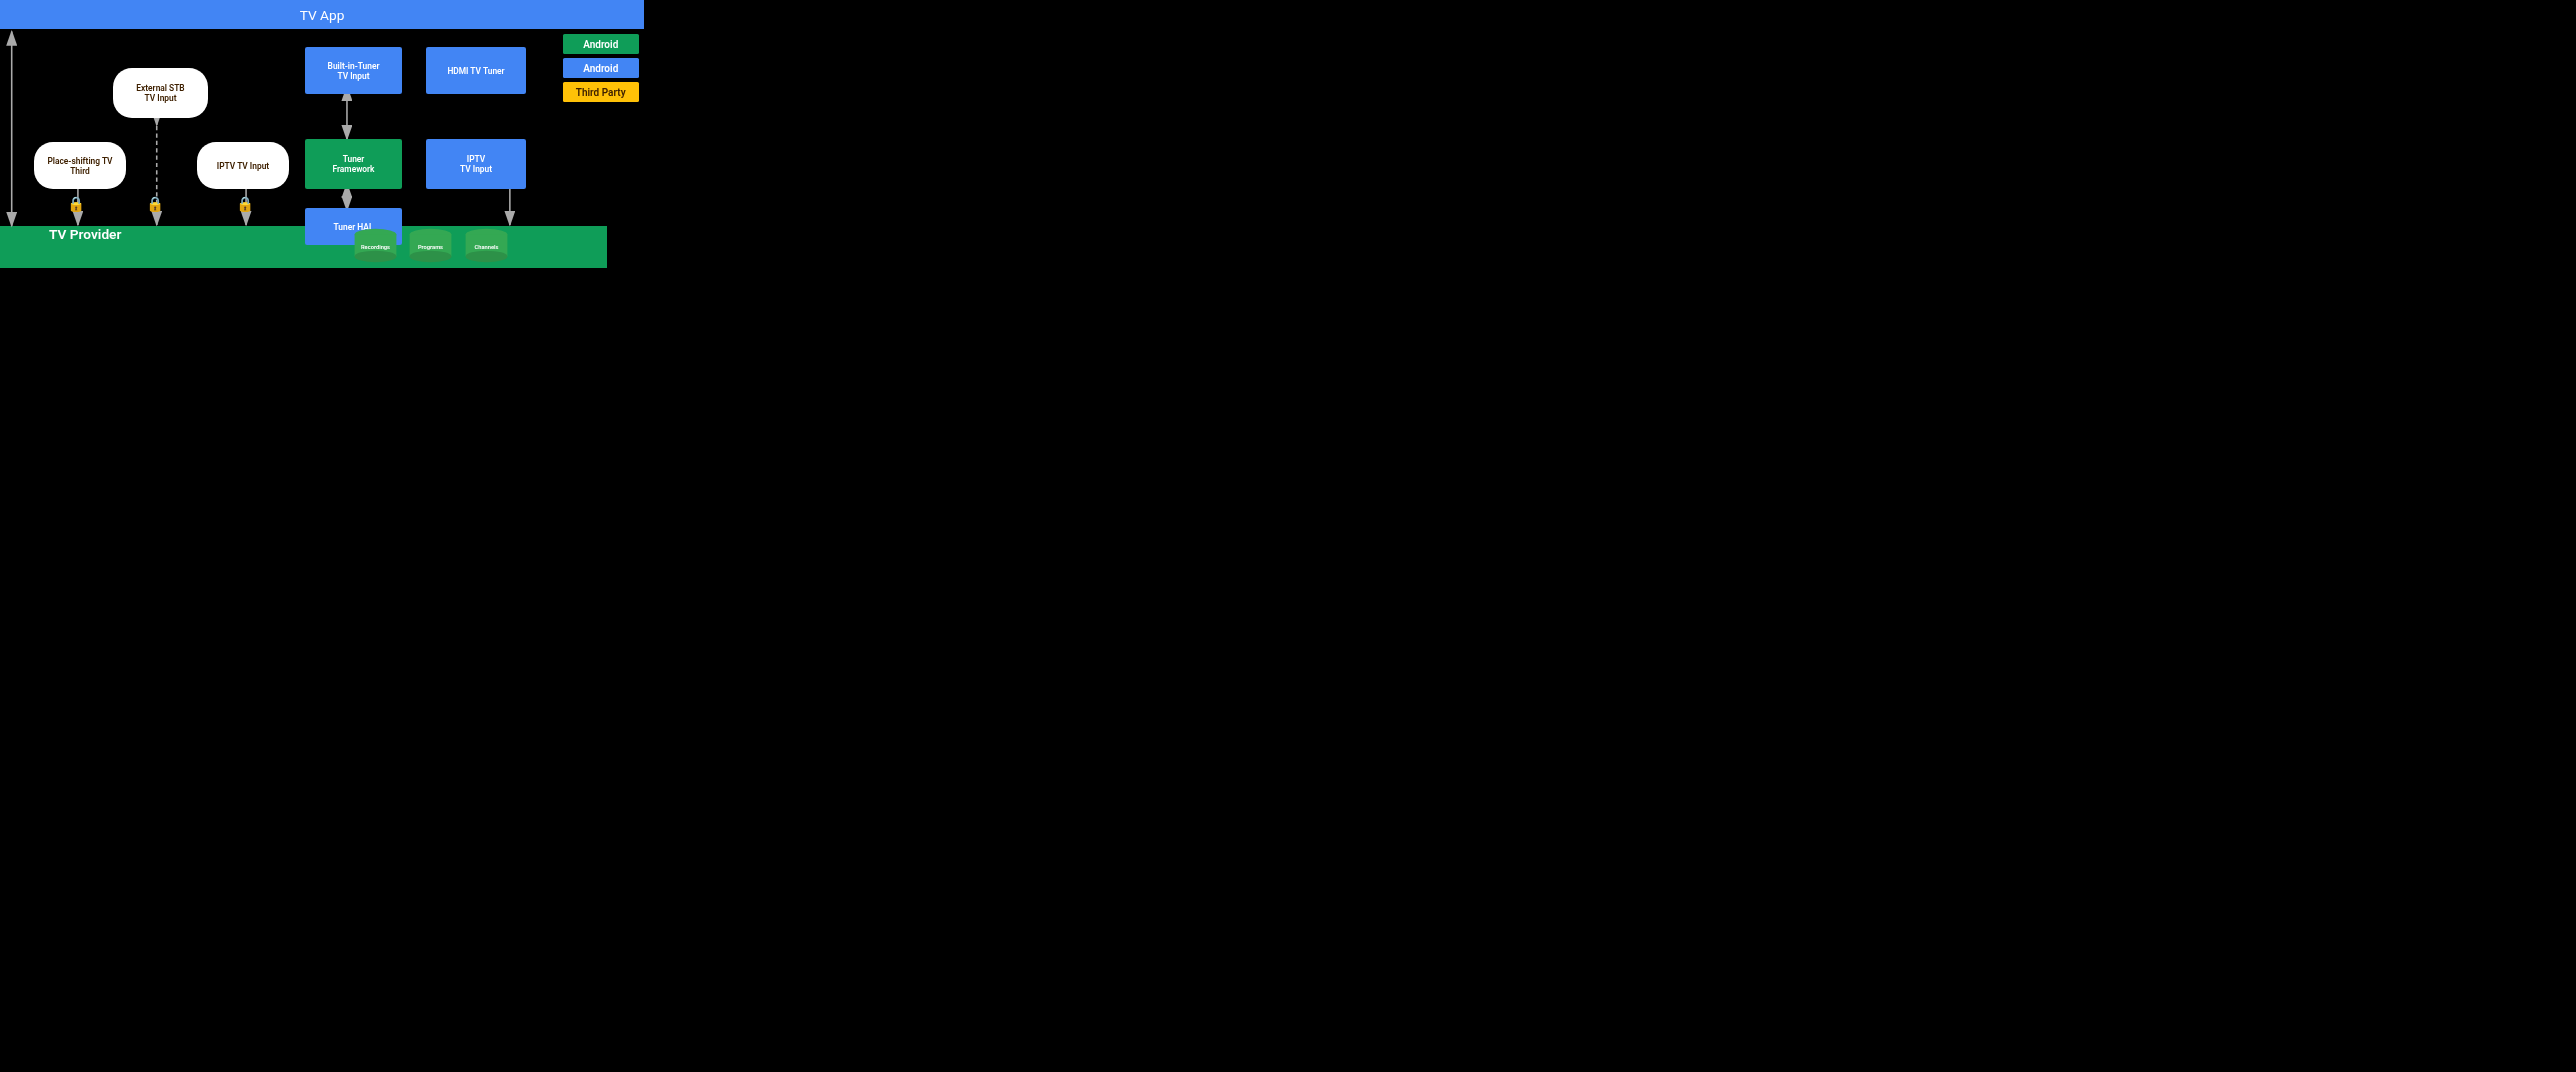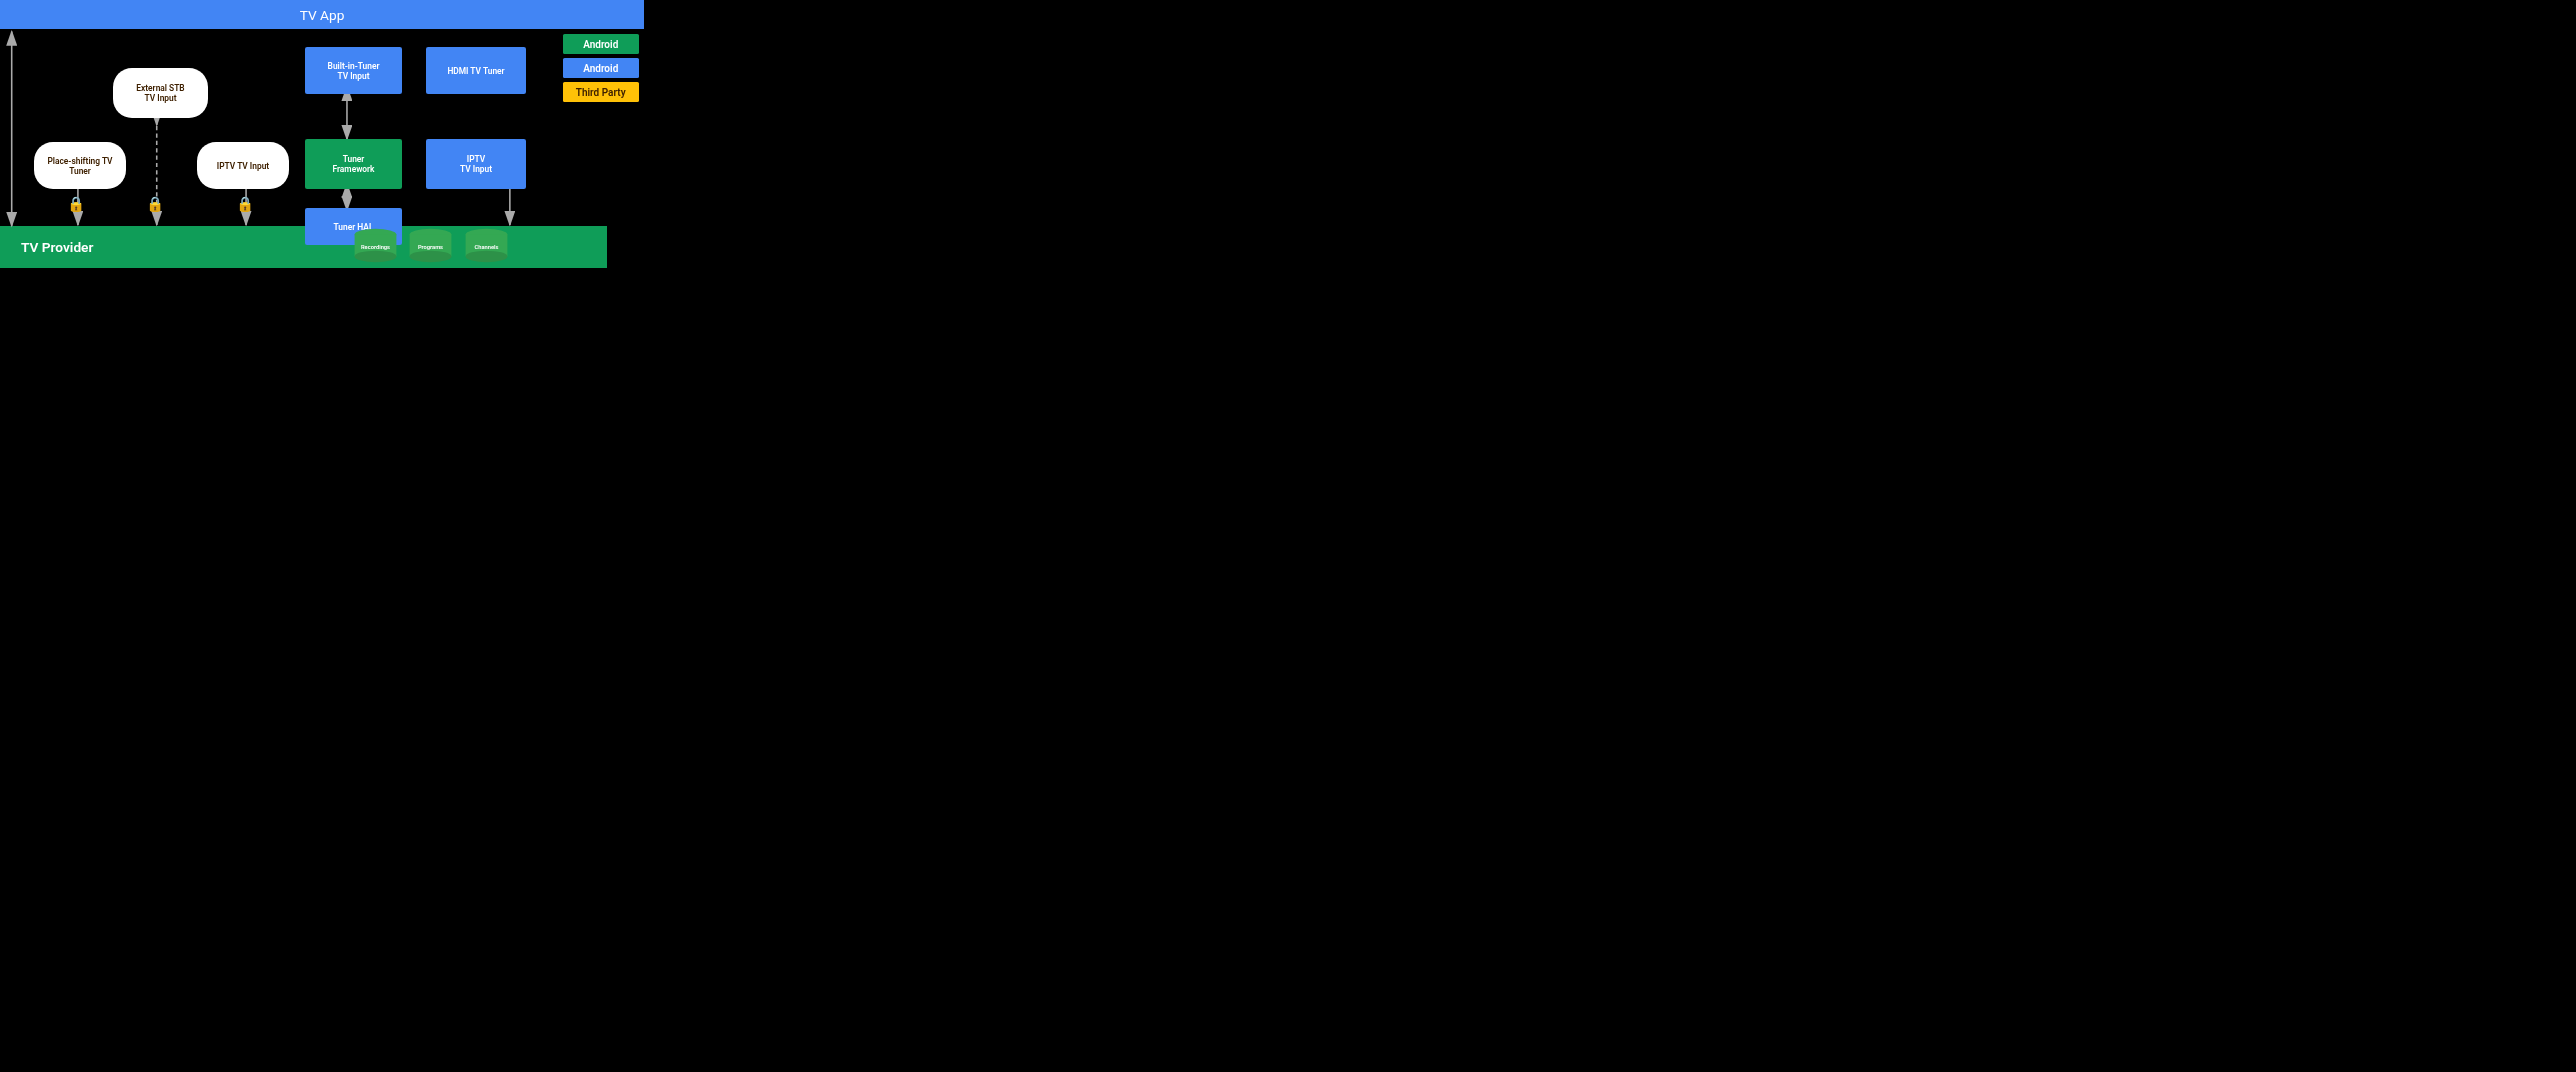--- a/index.html
+++ b/index.html
@@ -28,21 +28,21 @@
       font-weight: 400;
     }
 
     .tv-provider-full {
       position: absolute;
       bottom: 0; left: 0;
       width: 607px;
       height: 42px;
       background: #0F9D58;
       display: flex;
-      align-items: center;
+      padding-left: 28px;
     }
 
     .tv-provider-label {
       color: white;
       font-size: 13.7px;
       font-weight: 600;
       margin-left: 21px;
       flex-shrink: 0;
     }
 
@@ -153,21 +153,21 @@
   <line x1="660" y1="350" x2="660" y2="400" stroke="#aaa" stroke-width="3" marker-start="url(#arr-up2)" marker-end="url(#arr-down)"></line>
 
   <line x1="660" y1="455" x2="660" y2="430" stroke="#aaa" stroke-width="3" marker-end="url(#arr-down)"></line>
 
   <line x1="970" y1="355" x2="970" y2="428" stroke="#aaa" stroke-width="3" marker-end="url(#arr-down)"></line>
 
 </svg>
 
 <div class="box box-orange" style="left:34px; top:142px; width:92px; height:47px; font-size:8.4px;">
   <span>Place-shifting
-TV Tuner</span>
+TV Third</span>
 </div>
 
 <div class="box box-orange" style="left:113px; top:68px; width:95px; height:50px; font-size:8.4px;">
   <span>External STB<br>TV Input</span>
 </div>
 
 <div class="box box-orange" style="left:197px; top:142px; width:92px; height:47px; font-size:8.4px;">
   <span>IPTV
 TV Input</span>
 </div>

